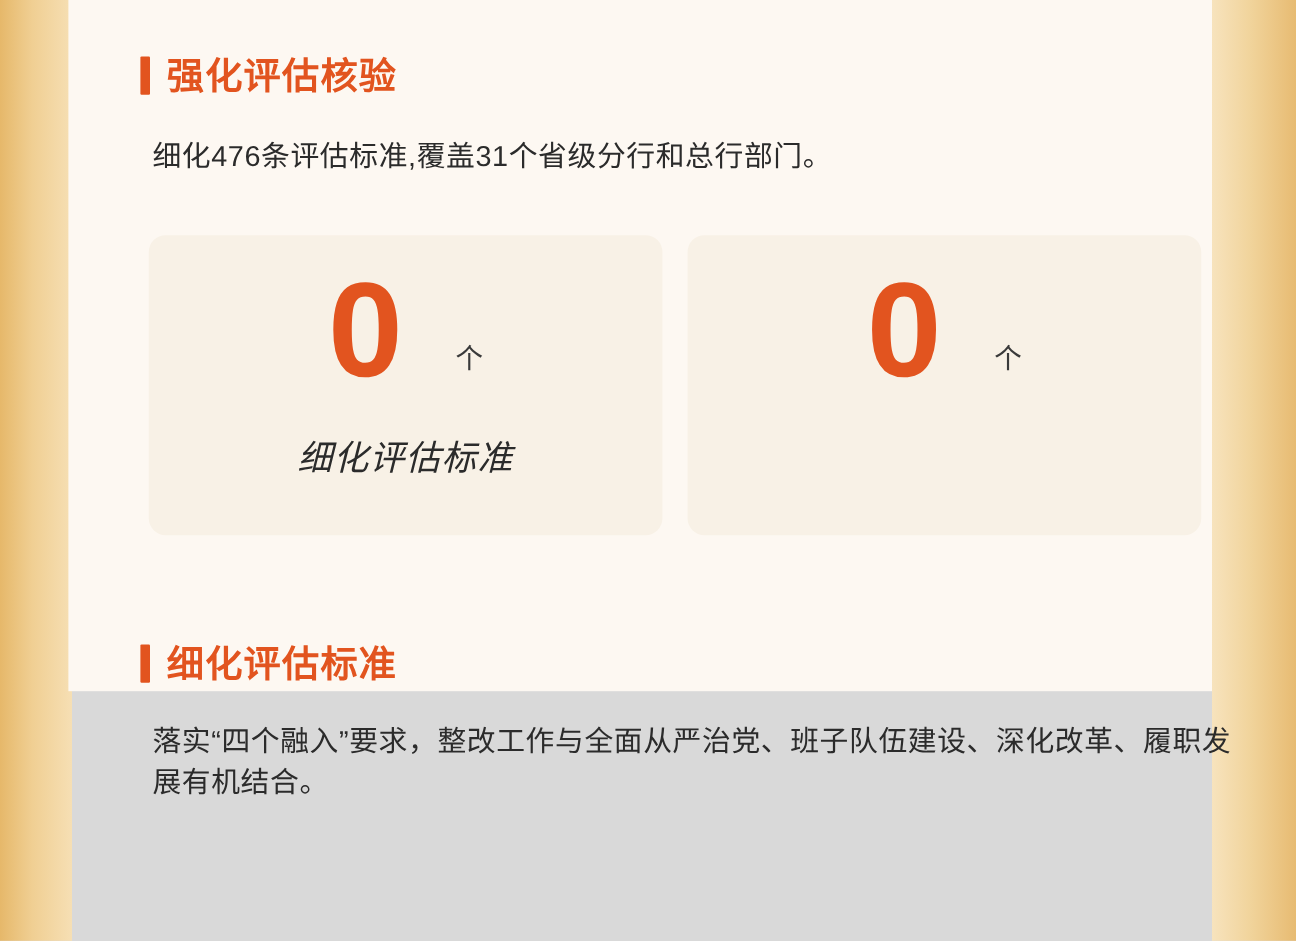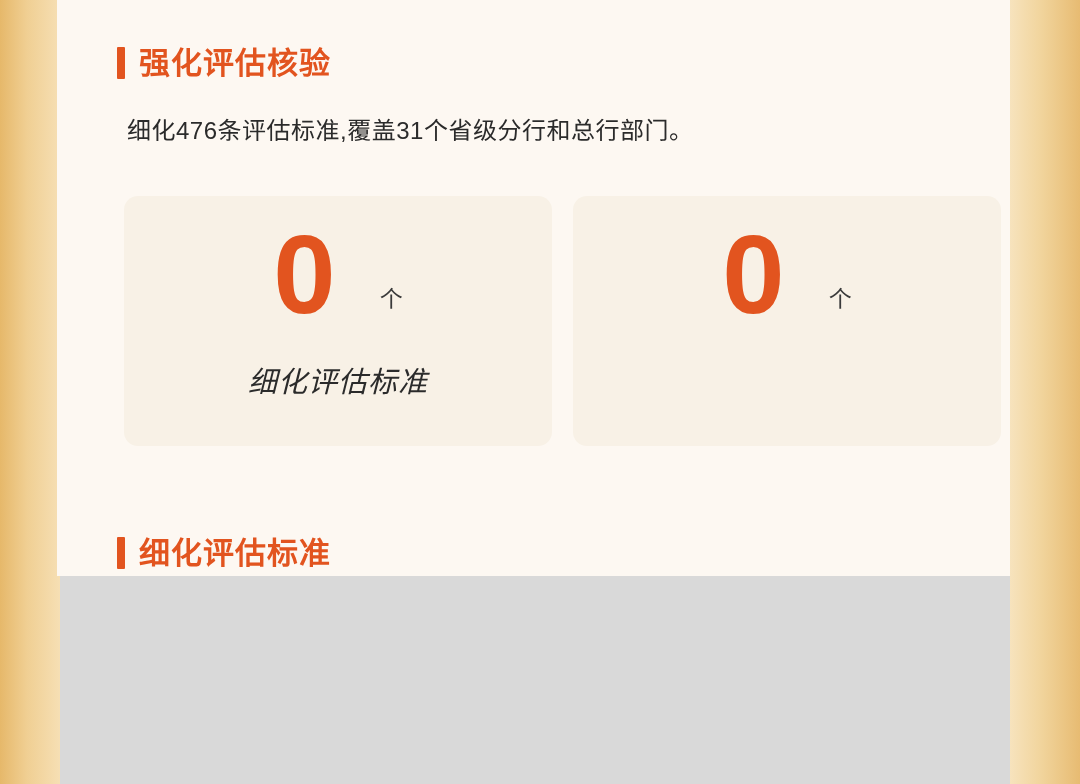--- a/index.html
+++ b/index.html
@@ -193,16 +193,17 @@
           </div>
         </div>
 
       </div>
 
       <div class="section-title section-2">
         <span class="accent-bar"></span>
         <span class="section-title-text">细化评估标准</span>
       </div>
 
+      <div class="paragraph para-2">落实“四个融入”要求，整改工作与全面从严治党、班子队伍建设、深化改革、履职发展有机结合。</div>
 
     </div>
   </div>
 </div>
 
 </body></html>

